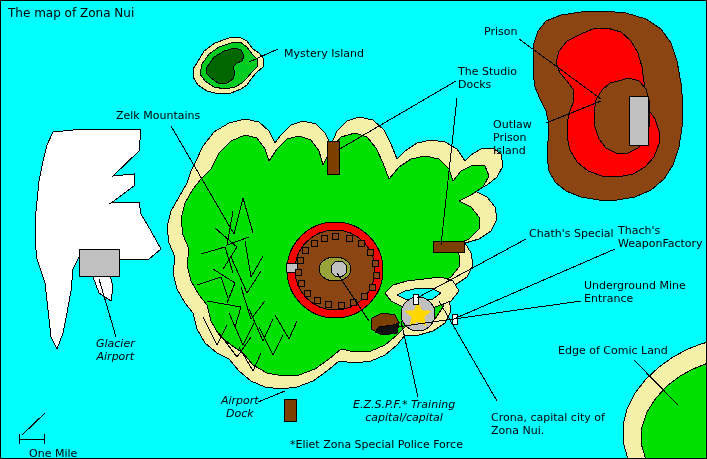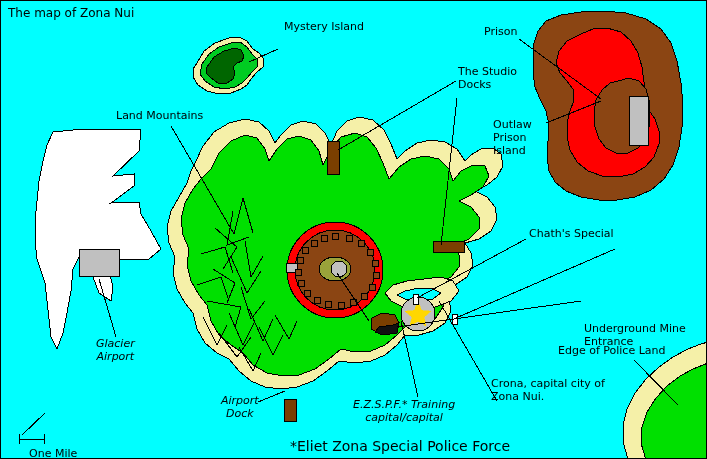--- a/index.html
+++ b/index.html
@@ -41,21 +41,21 @@
     position: absolute;
     left: 7px;
     top: 5px;
     font-size: 12px;
     color: #000000;
     font-family: "DejaVu Sans", sans-serif;
     white-space: pre;
   }
   .footnote {
     position: absolute;
-    font-size: 14px;
+    font-size: 11px;
     color: #000000;
     font-family: "DejaVu Sans", sans-serif;
     white-space: pre;
   }
 </style>
 </head>
 <body>
 
 <div id="map-root">
 
@@ -248,50 +248,52 @@
       <line x1="257" y1="401" x2="284" y2="390"></line>
 
       <line x1="417" y1="396" x2="400" y2="320"></line>
 
       <line x1="496" y1="400" x2="438" y2="300"></line>
     </g>
   </svg>
 
   <div class="title-label">The map of Zona Nui</div>
 
-  <div class="map-label" style="left:283px; top:19px;">Mystery Island</div>
-
-  <div class="map-label" style="left:115px; top:108px;">Land Mountains</div>
+  <div class="map-label" style="left:283px; top:46px;">Mystery Island</div>
+
+  <div class="map-label" style="left:115px; top:108px;">Zelk Mountains</div>
 
   <div class="map-label" style="left:483px; top:24px;">Prison</div>
 
   <div class="map-label" style="left:457px; top:64px;">The Studio
 Docks</div>
 
   <div class="map-label" style="left:492px; top:117px;">Outlaw
 Prison
 Island</div>
 
   <div class="map-label" style="left:528px; top:226px;">Chath's Special</div>
 
-
-  <div class="map-label" style="left:583px; top:278px;margin-top:43px;">Underground Mine
+  <div class="map-label" style="left:617px; top:223px;">Thach's
+WeaponFactory</div>
+
+  <div class="map-label" style="left:583px; top:278px;">Underground Mine
 Entrance</div>
 
-  <div class="map-label" style="left:557px; top:343px;">Edge of Police Land</div>
+  <div class="map-label" style="left:557px; top:343px;">Edge of Comic Land</div>
 
   <div class="map-label center" style="left:95px; top:336px;">Glacier
 Airport</div>
 
   <div class="map-label" style="left:28px; top:398px;margin-top:48px;">One Mile</div>
 
   <div class="map-label center" style="left:220px; top:393px;">Airport
 Dock</div>
 
   <div class="map-label center" style="left:352px; top:397px;">E.Z.S.P.F.* Training
 capital/capital</div>
 
-  <div class="map-label" style="left:490px; top:376px;">Crona, capital city of
+  <div class="map-label" style="left:490px; top:410px;">Crona, capital city of
 Zona Nui.</div>
 
   <div class="footnote" style="left:289px; top:437px;">*Eliet Zona Special Police Force</div>
 
 </div>
 
 </body></html>

